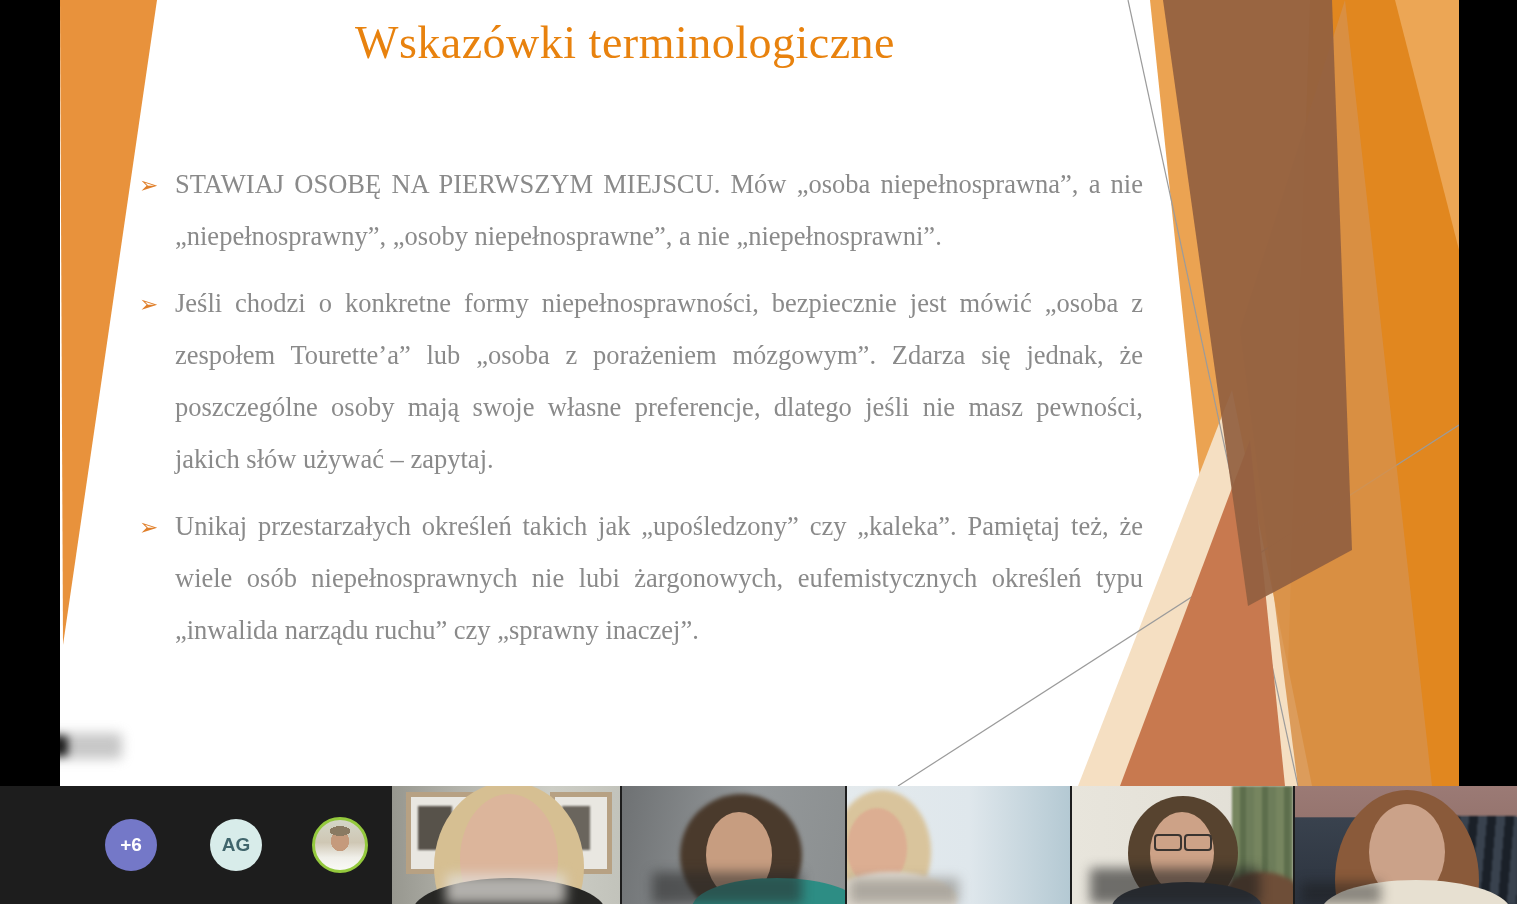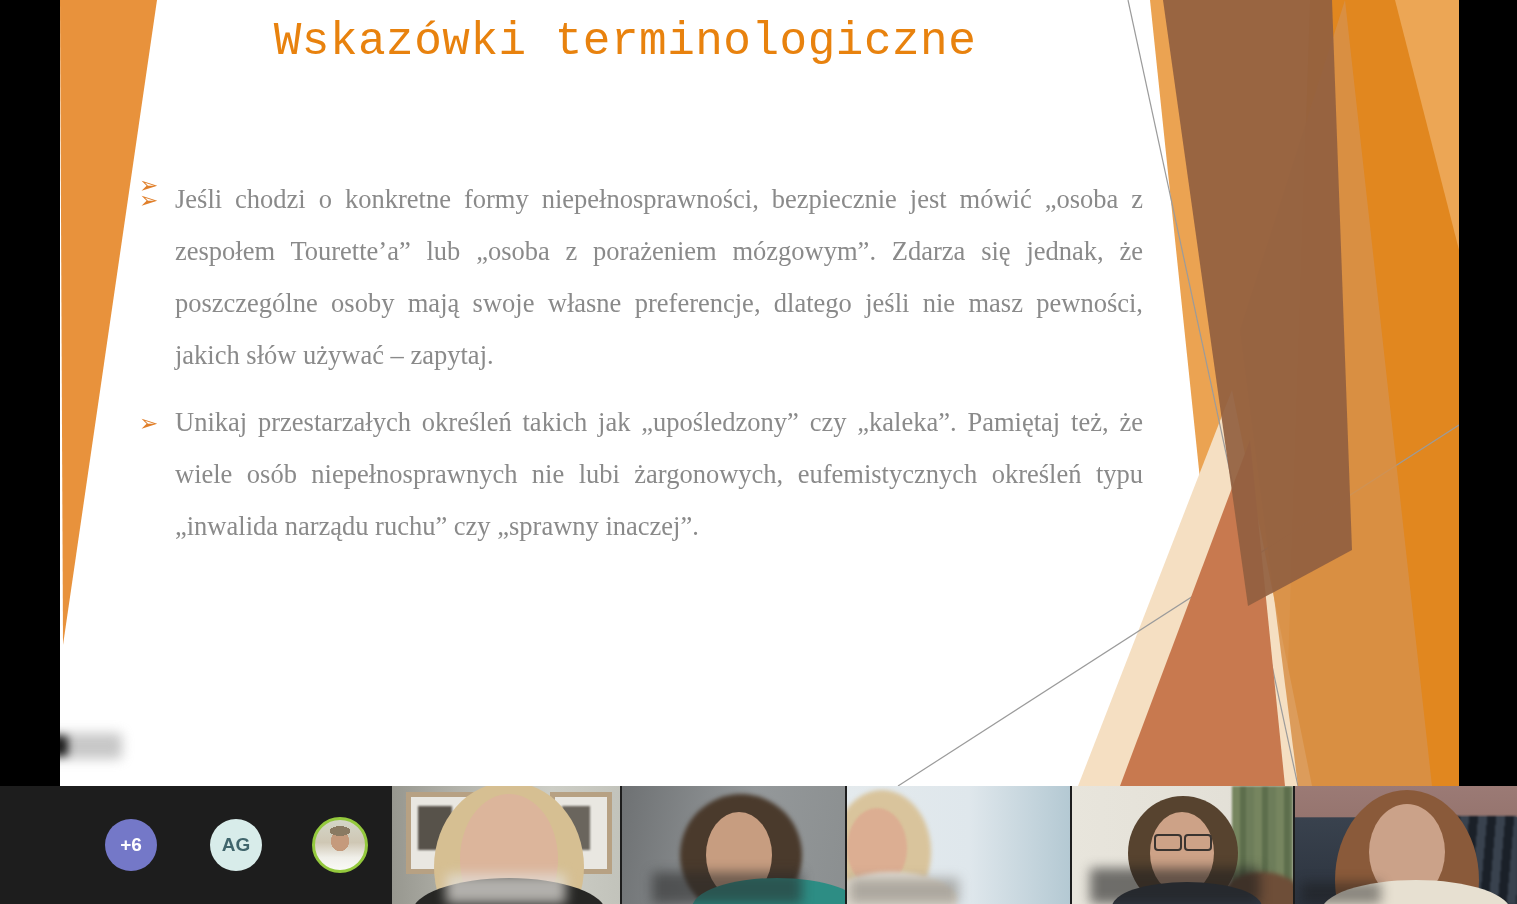--- a/index.html
+++ b/index.html
@@ -5,21 +5,21 @@
   html,body{margin:0;padding:0;background:#000;}
   #screen{position:relative;width:1517px;height:904px;overflow:hidden;
           font-family:"Liberation Sans",sans-serif;background:#000;}
 
   
   #share-region{position:absolute;left:0;top:0;width:1517px;height:786px;background:#000;}
   #slide{position:absolute;left:60px;top:0;width:1399px;height:786px;background:#ffffff;overflow:hidden;}
   #slide svg{position:absolute;left:0;top:0;}
 
   .slide-title{position:absolute;left:25px;top:16px;width:1080px;text-align:center;
-               font-family:Liberation Mono, monospace;font-size:46px;font-weight:400;
+               font-family:Liberation Serif, serif;font-size:46px;font-weight:400;
                color:#E8820E;letter-spacing:.5px;}
 
   .bullets{position:absolute;left:85px;top:158px;width:998px;
            font-family:"Liberation Serif",serif;font-size:26.5px;line-height:52px;
            color:#8a8a8a;text-align:justify;}
   .bullets p{position:relative;margin:0 0 15px 0;padding-left:30px;}
   .bullets .marker{position:absolute;left:-6px;top:1px;color:#E07F2A;
                    font-family:"DejaVu Sans",sans-serif;font-size:23px;}
 
   .watermark-blur{position:absolute;left:-24px;top:733px;width:86px;height:26px;
@@ -74,21 +74,21 @@
         <polygon points="1250,440 1285,786 1120,786" fill="#C8794F"></polygon>
         <polygon points="1240,330 1345,0 1432,786 1298,786" fill="#D79149" opacity="0.85"></polygon>
         <polygon points="1163,0 1332,0 1352,550 1248,606" fill="#916040" opacity="0.92"></polygon>
         <polygon points="1395,0 1459,0 1459,250" fill="#EFAE63" opacity="0.8"></polygon>
       </svg>
 
       <div class="slide-title">Wskazówki terminologiczne</div>
 
       <div class="bullets">
         <p>
-          <span class="marker">➢</span>
+          <span class="marker">➢</span><span>STAWIAJ OSOBĘ NA PIERWSZYM MIEJSCU. Mów „osoba niepełnosprawna”, a nie „niepełnosprawny”, „osoby niepełnosprawne”, a nie „niepełnosprawni”.</span>
         </p>
         <p>
           <span class="marker">➢</span><span>Jeśli chodzi o konkretne formy niepełnosprawności, bezpiecznie jest mówić „osoba z zespołem Tourette’a” lub „osoba z porażeniem mózgowym”. Zdarza się jednak, że poszczególne osoby mają swoje własne preferencje, dlatego jeśli nie masz pewności, jakich słów używać – zapytaj.</span>
         </p>
         <p>
           <span class="marker">➢</span><span>Unikaj przestarzałych określeń takich jak „upośledzony” czy „kaleka”. Pamiętaj też, że wiele osób niepełnosprawnych nie lubi żargonowych, eufemistycznych określeń typu „inwalida narządu ruchu” czy „sprawny inaczej”.</span>
         </p>
       </div>
 
       <div class="watermark-blur"></div>

